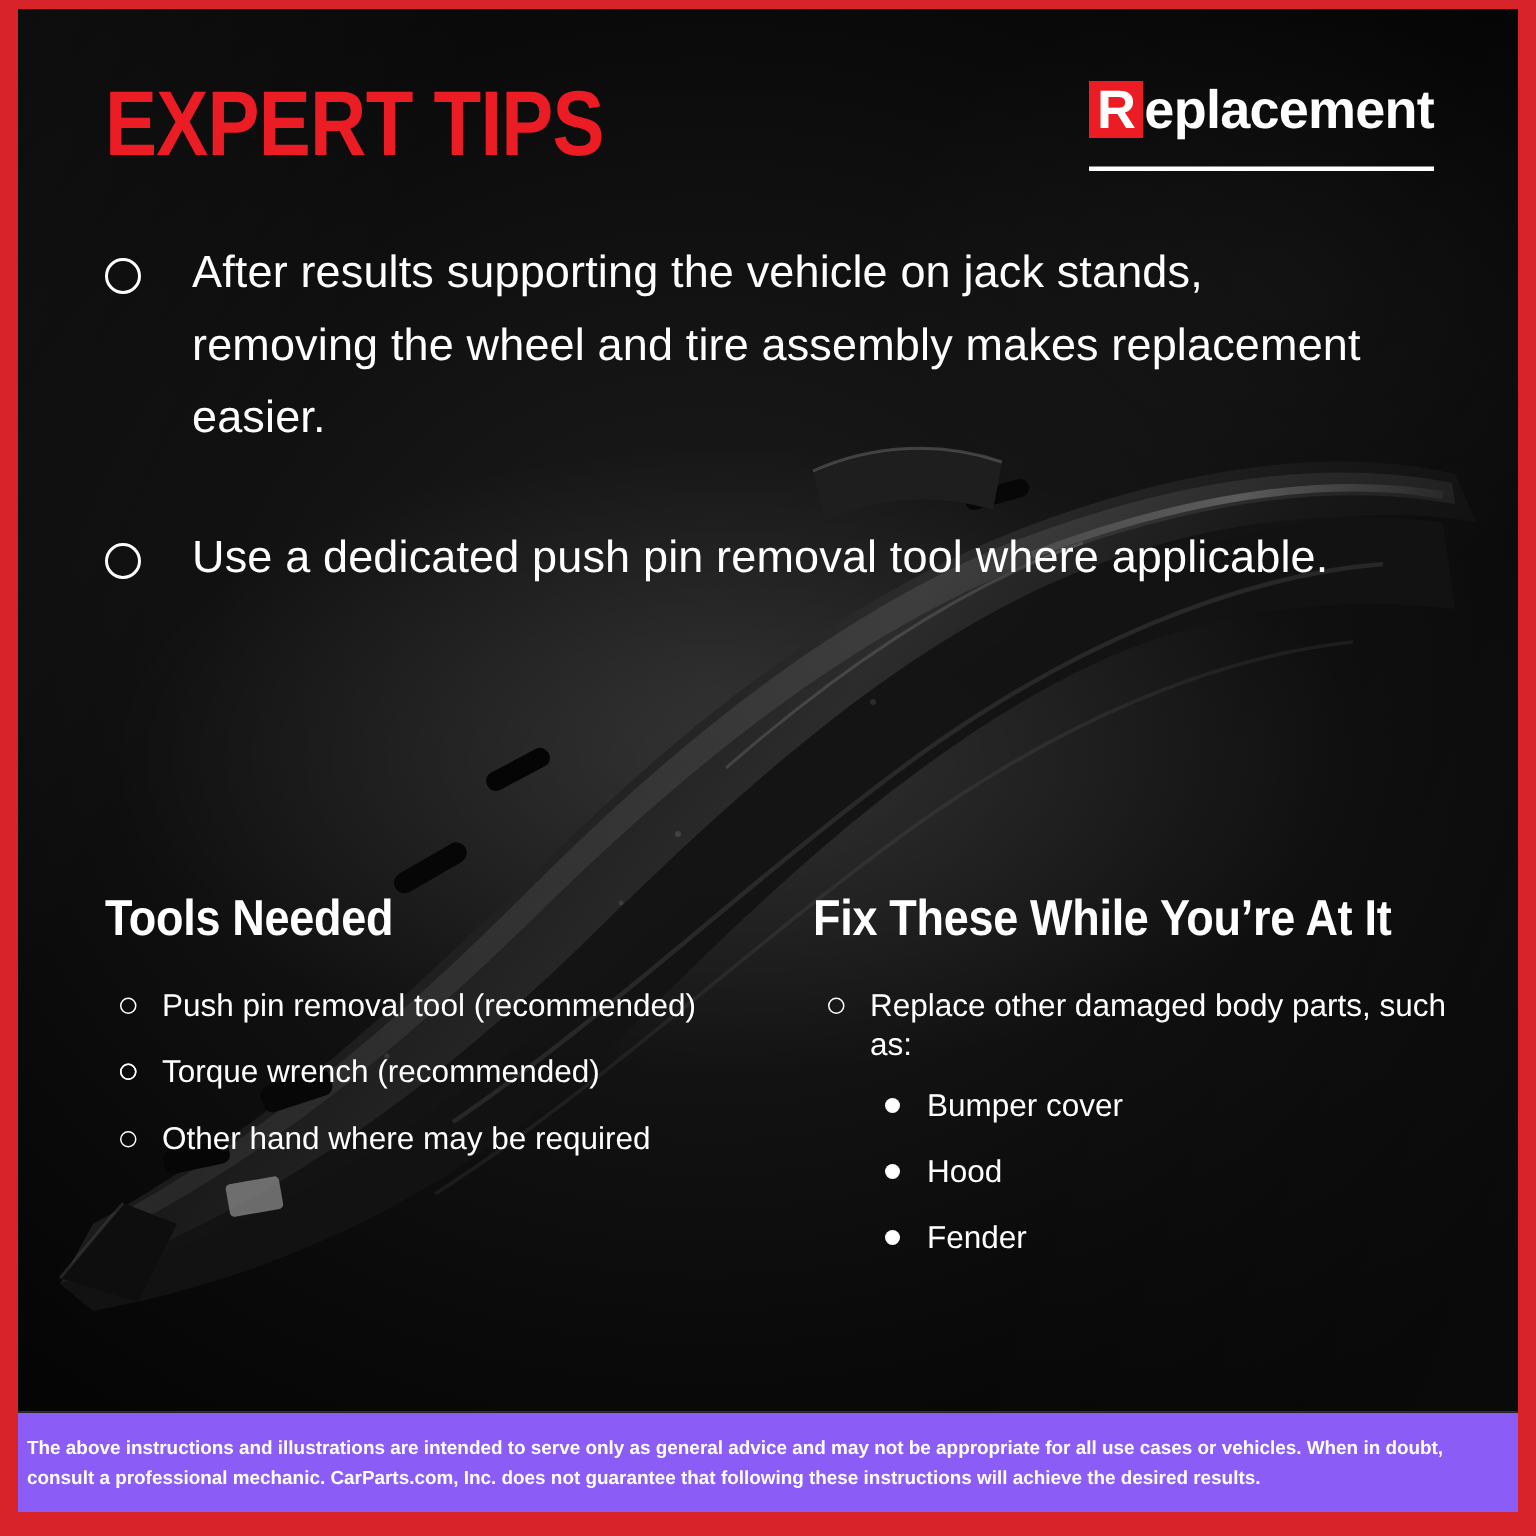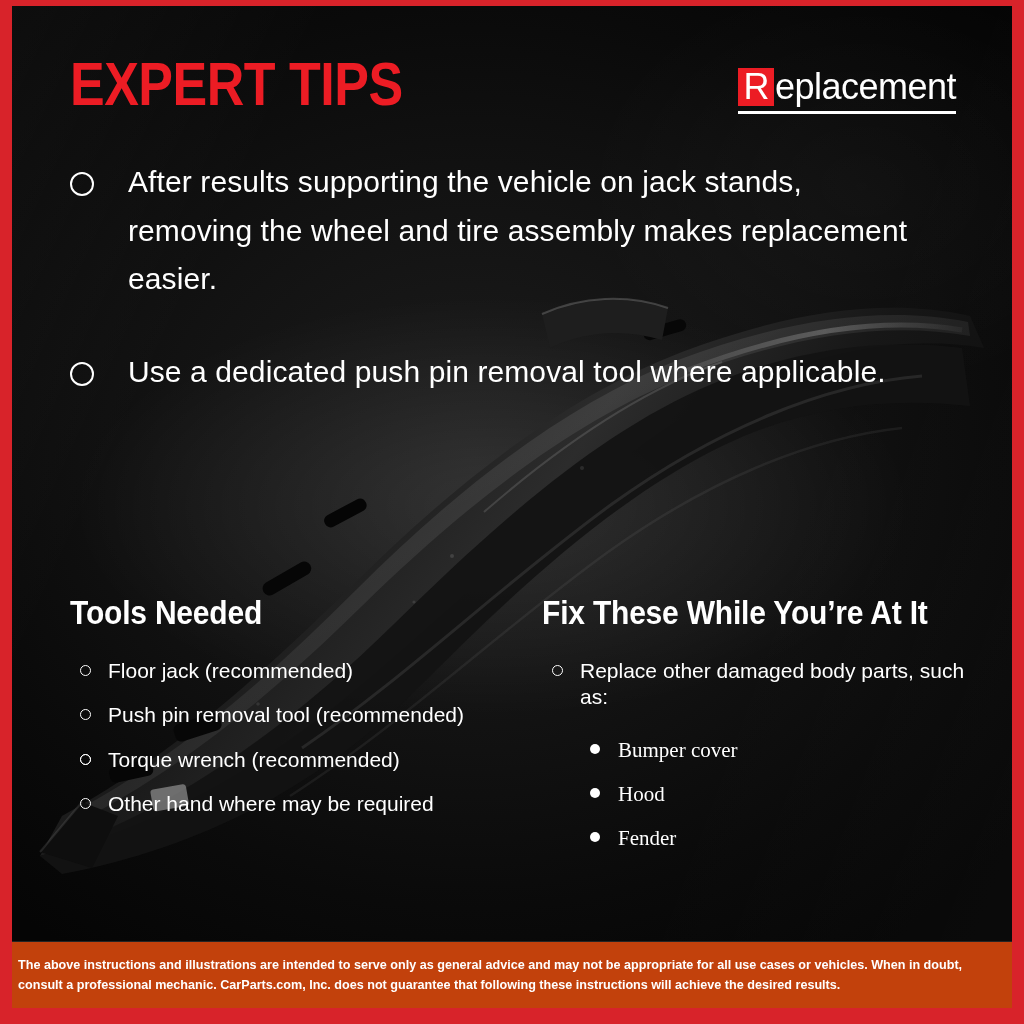--- a/index.html
+++ b/index.html
@@ -75,26 +75,26 @@
   .logo {
     position: absolute;
     right: 56px;
     top: 50px;
     display: flex;
     align-items: flex-end;
     height: 58px;
   }
   .logo .logo-text {
     font-size: 36px;
-    font-weight: normal;
+    font-weight: bold;
     color: #ffffff;
     letter-spacing: -0.5px;
     line-height: 1;
     border-bottom: 3px solid #ffffff;
-    padding-bottom: 5px;
+    padding-bottom: 19px;
   }
   .logo .logo-r {
     display: inline-block;
     background: #ec1c24;
     color: #ffffff;
     padding: 1px 5px 1px 5px;
     margin-right: 1px;
   }
 
   
@@ -165,23 +165,22 @@
     position: absolute;
     left: 10px;
     top: 7px;
     width: 9px;
     height: 9px;
     border: 1.6px solid #ffffff;
     border-radius: 50%;
   }
   ul.sub {
     list-style: none;
-    margin: 26px 0 0 0;
+    margin: 14px 0 0 0;
     padding: 0;
-    font-family: Liberation Serif, serif;
   }
   ul.sub > li {
     position: relative;
     color: #ffffff;
     font-size: 21px;
     line-height: 1.25;
     padding-left: 38px;
     margin-bottom: 18px;
   }
   ul.sub > li .solid-dot {
@@ -195,21 +194,21 @@
   }
   .sub-lead { display: block; }
 
   
   .footer {
     position: absolute;
     left: 0;
     bottom: 0;
     width: 1024px;
     height: 82px;
-    background: #c2410c;
+    background: #8b5cf6;
     border-top: 1px solid #242424;
   }
   .footer-inner {
     position: absolute;
     left: 18px;
     right: 18px;
     top: 14px;
     color: #ffffff;
     font-size: 12.6px;
     font-weight: bold;
@@ -318,21 +317,20 @@
       </div>
       <div class="tip-row">
         <span class="tip-bullet"></span>
         <div class="tip-text">Use a dedicated push pin removal tool where applicable.</div>
       </div>
     </div>
 
     <div class="col-left">
       <div class="col-head">Tools Needed</div>
       <ul class="list">
-        <li><span class="hollow-dot"></span><span>Floor jack (recommended)</span></li>
         <li><span class="hollow-dot"></span><span>Push pin removal tool (recommended)</span></li>
         <li><span class="hollow-dot"></span></li>
         <li><span class="hollow-dot"></span><span>Torque wrench (recommended)</span></li>
         <li><span class="hollow-dot"></span><span>Other hand where may be required</span></li>
       </ul>
     </div>
 
     <div class="col-right">
       <div class="col-head">Fix These While You’re At It</div>
       <ul class="list">

